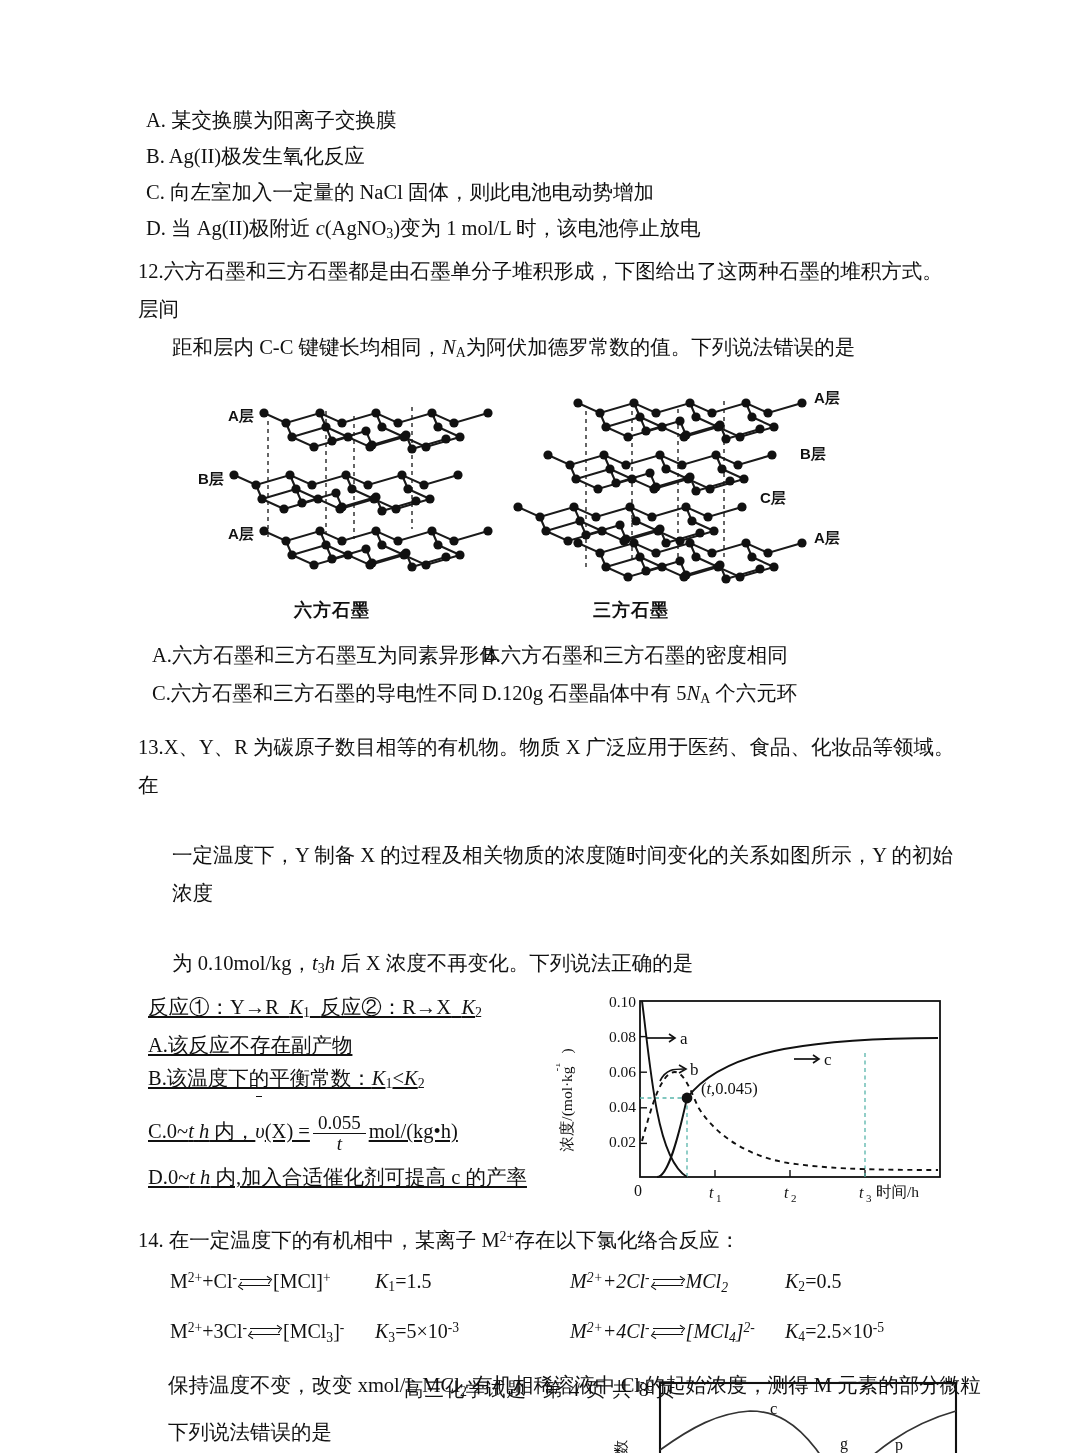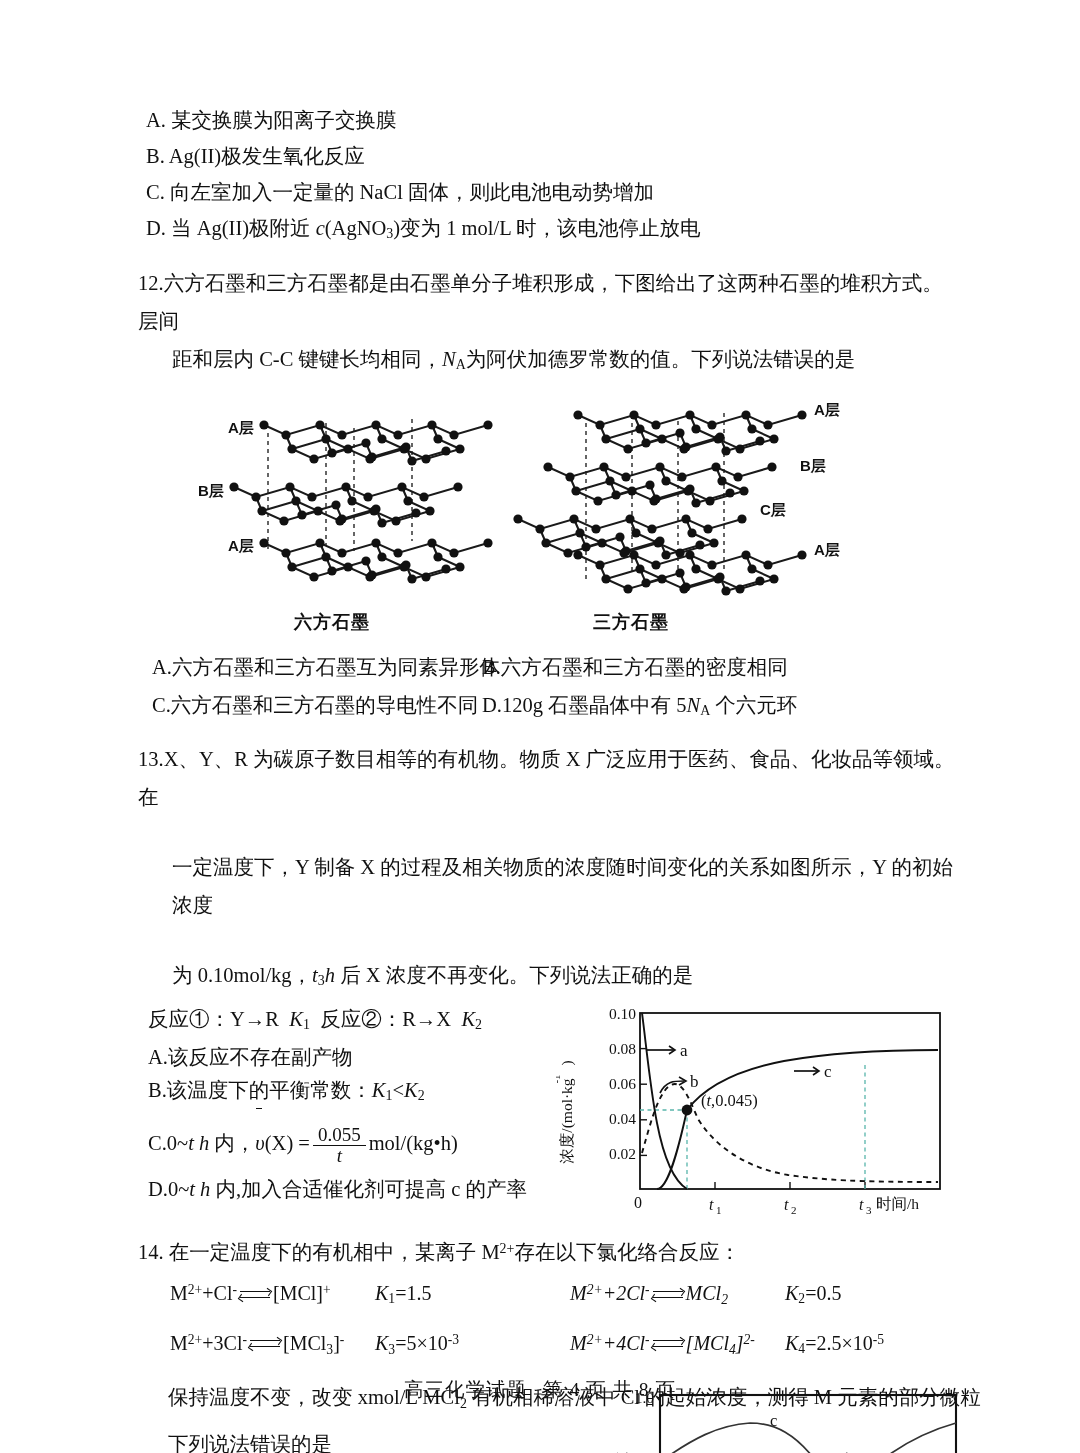--- a/index.html
+++ b/index.html
@@ -21,21 +21,21 @@
   }
   .opt { font-size: 20.5px; line-height: 36px; }
   i, .it { font-style: italic; }
   sub { font-size: 0.68em; vertical-align: -0.25em; }
   sup { font-size: 0.68em; vertical-align: 0.45em; }
 
   
   .q11opts { margin-top: 2px; }
   .q11opts .opt { padding-left: 8px; }
 
-  .q12 { margin-top: 12px; }
+  .q12 { }
   .q12 .body { font-size: 20.5px; line-height: 38px; }
   .q12 .body .l2 { padding-left: 34px; }
 
   
   .graphite-fig {
     position: relative;
     width: 800px; height: 215px;
     margin: 8px 0 0 48px;
   }
   .graphite-fig svg { display:block; }
@@ -59,21 +59,21 @@
   .q12opts .row { font-size: 20.5px; line-height: 38px; white-space: nowrap; }
   .q12opts .b { display:inline-block; width: 330px; }
 
   
   .q13 { margin-top: 10px; }
   .q13 .body { font-size: 20.5px; line-height: 38px; }
   .q13 .body .l { padding-left: 34px; margin-top: 32px; }
 
   .q13-flex { position: relative; margin-top: 2px; height: 222px; }
   .q13-left { width: 430px; }
-  .q13-left .opt { font-size: 20.5px; line-height: 33px; padding-left: 10px; white-space: nowrap; }
+  .q13-left .opt { font-size: 20.5px; line-height: 33px; padding-left: 10px; white-space: nowrap; text-decoration: underline; }
 
   .frac {
     display: inline-block;
     vertical-align: middle;
     text-align: center;
     line-height: 1.05;
     font-size: 19px;
     margin: 0 3px;
   }
   .frac .num { border-bottom: 1.3px solid #111; padding: 0 5px; display:block; }

